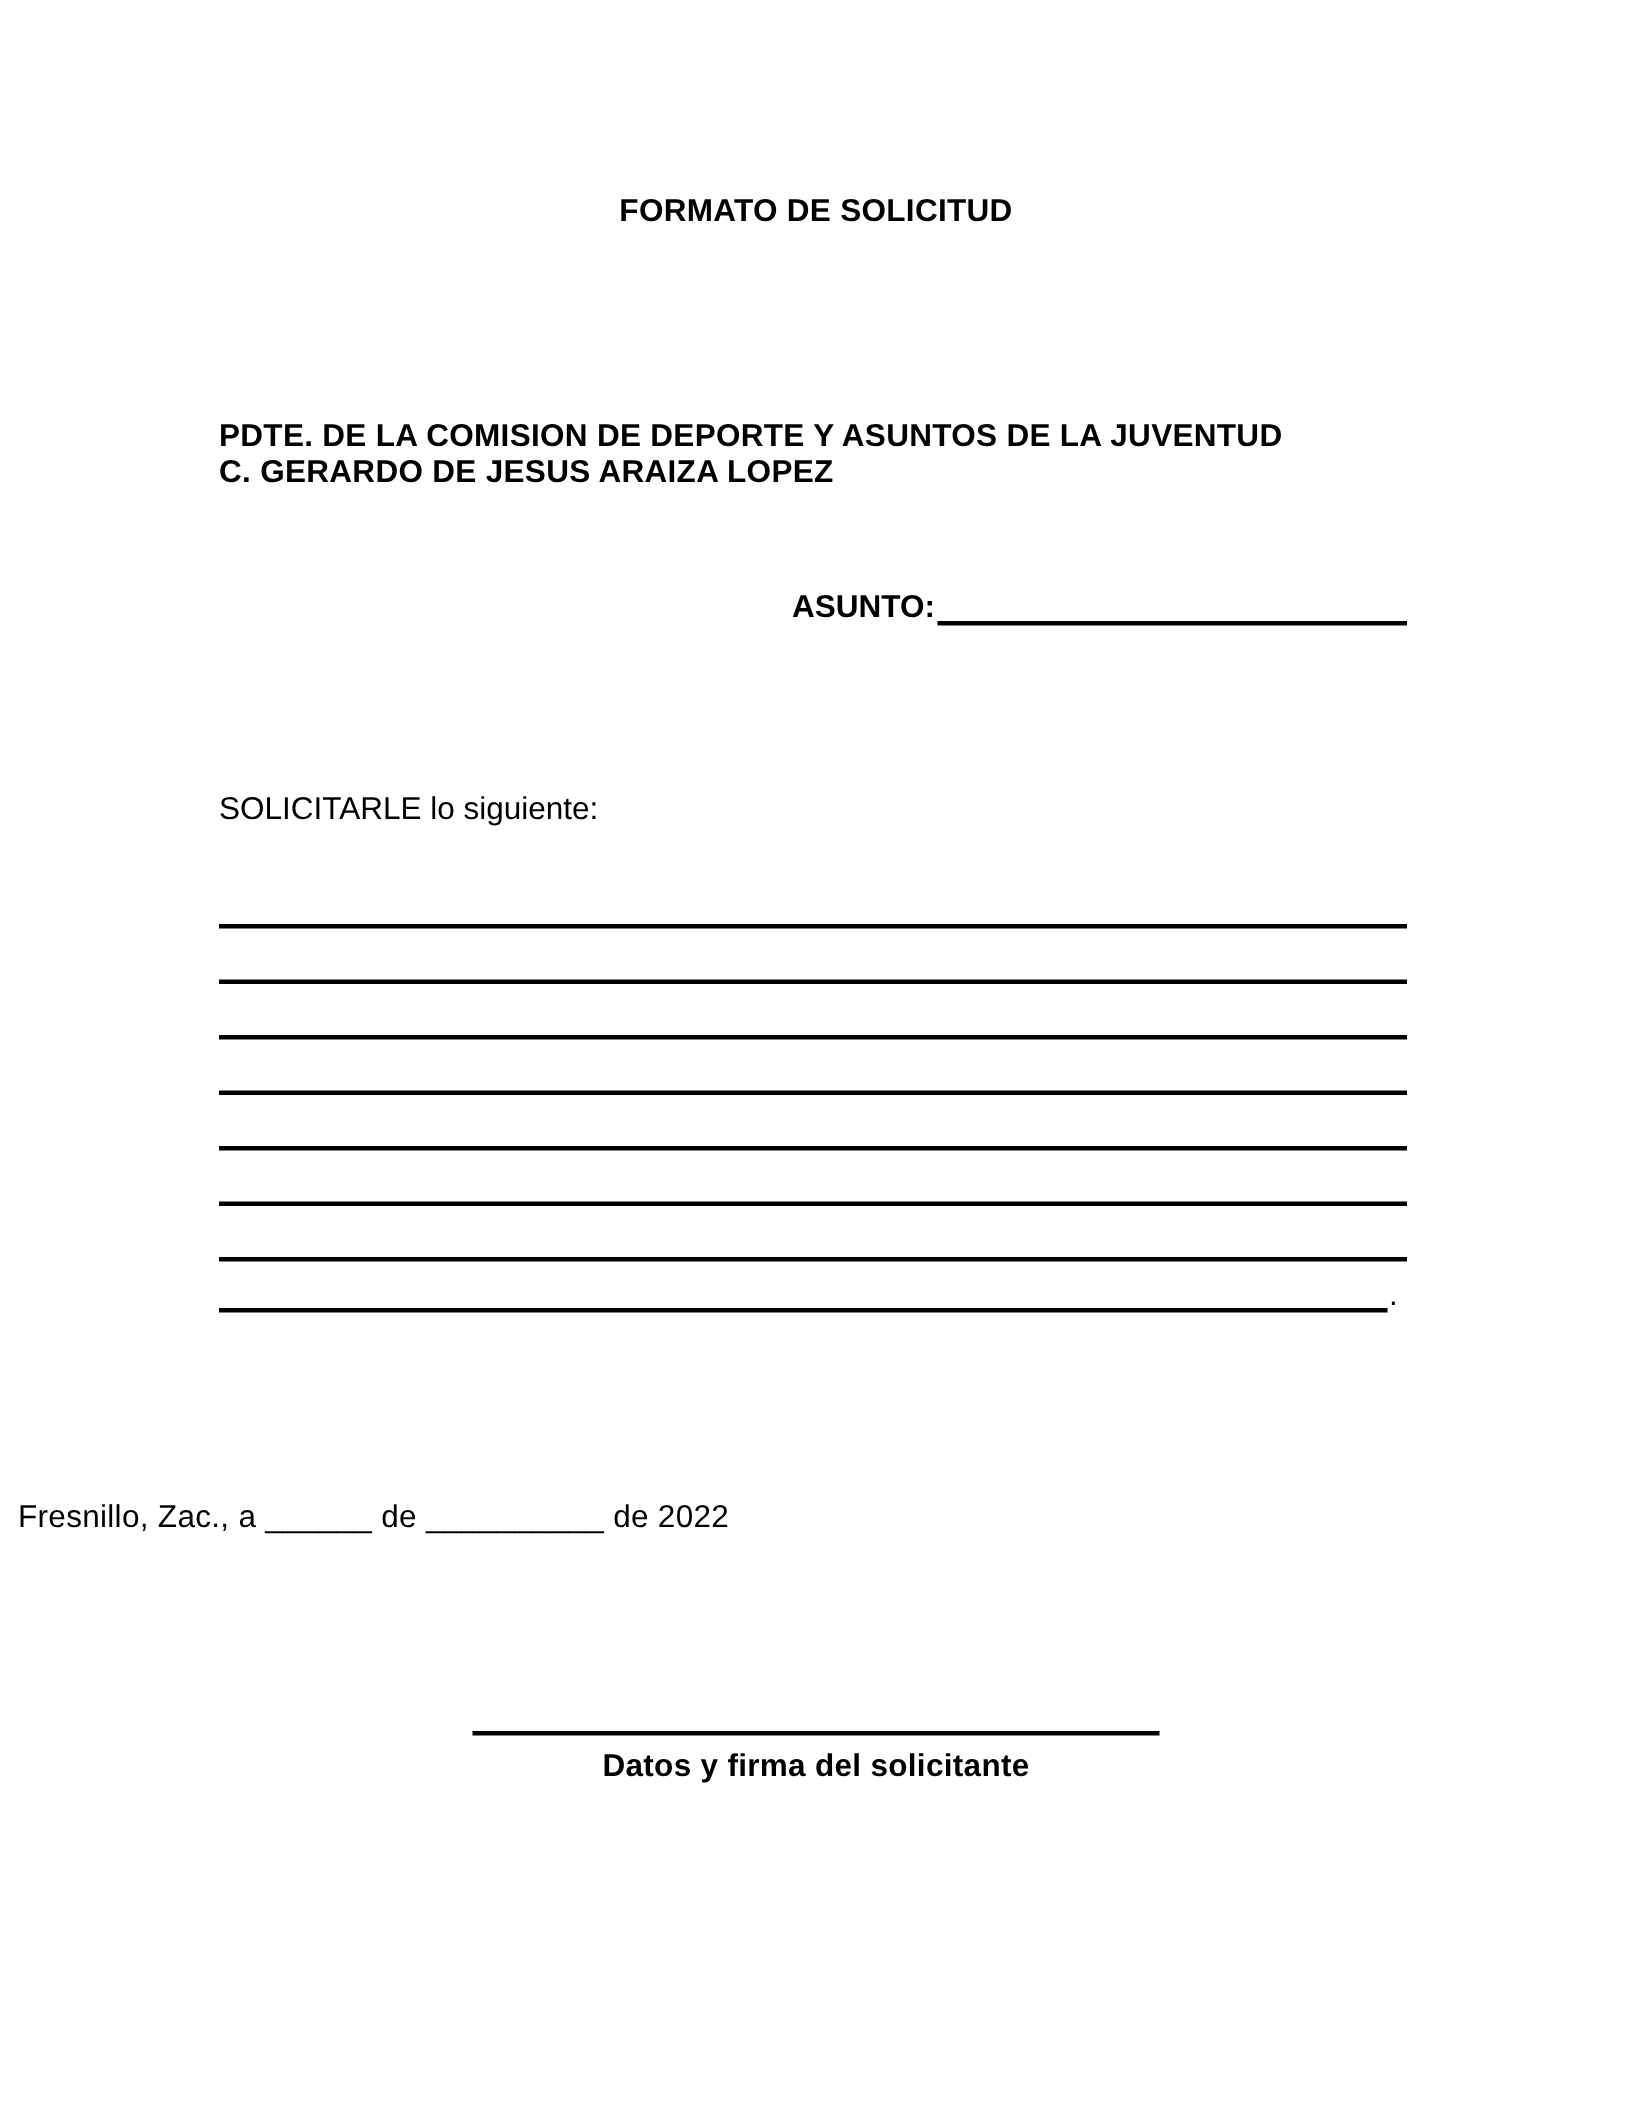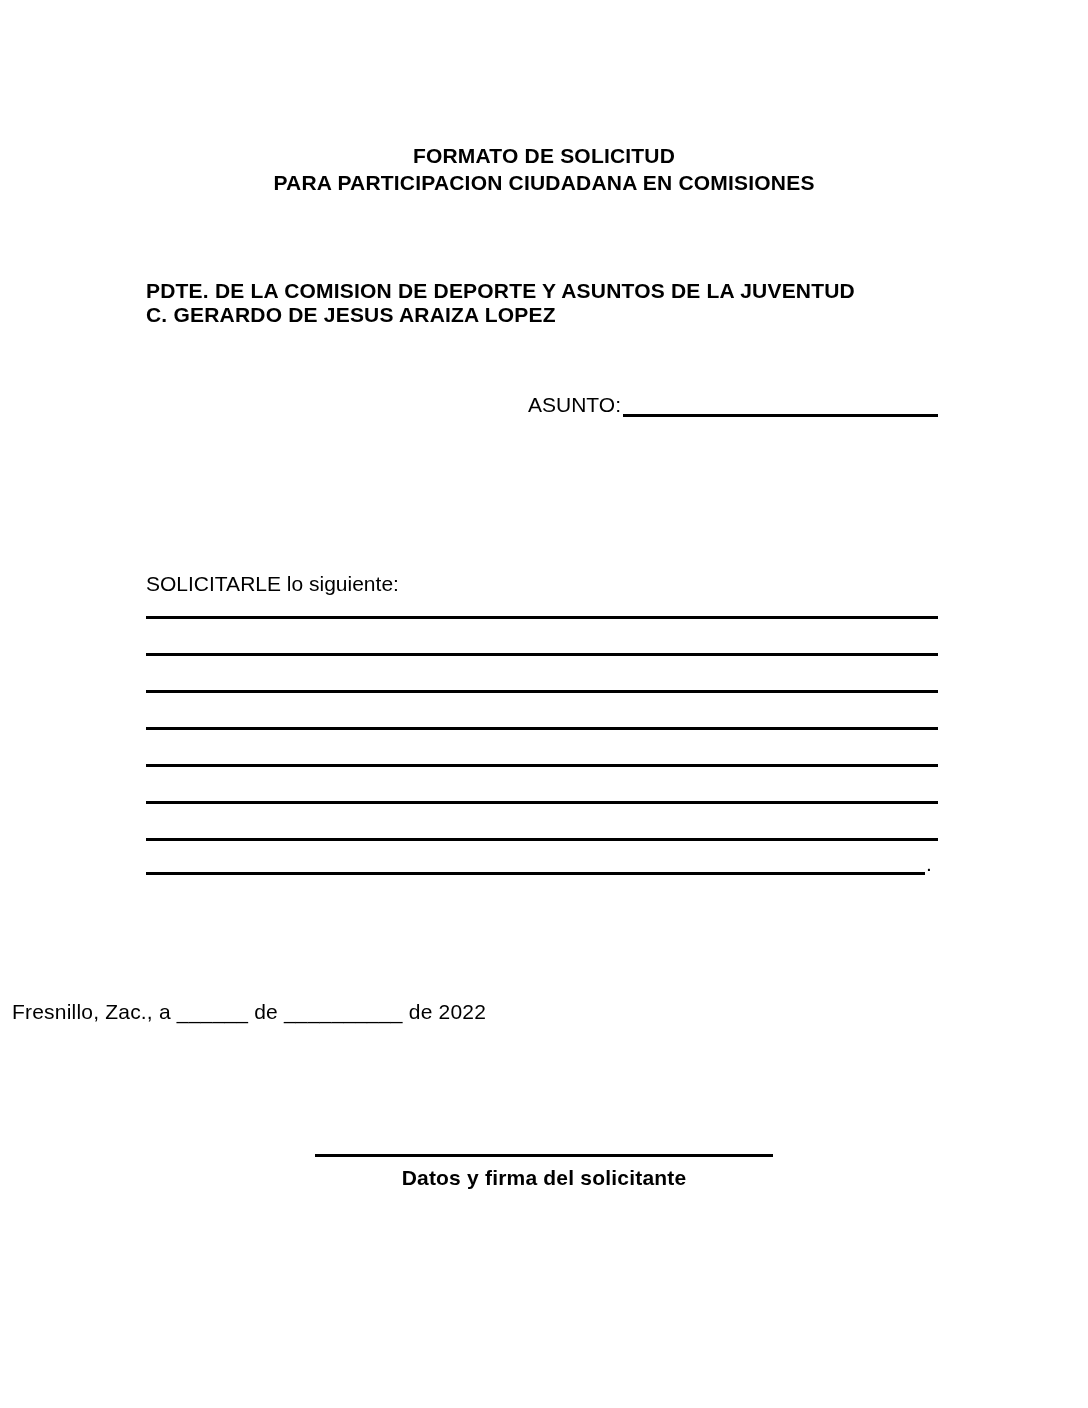--- a/index.html
+++ b/index.html
@@ -21,21 +21,20 @@
   
   .doc-title {
     position: absolute;
     top: 127px;
     left: 0;
     width: 100%;
     text-align: center;
     font-weight: bold;
     line-height: 27px;
     letter-spacing: 0.2px;
-    margin-top: 15px;
   }
 
   
   .addressee {
     position: absolute;
     top: 279px;
     left: 146px;
     right: 146px;
     font-weight: bold;
     line-height: 24px;
@@ -45,21 +44,21 @@
 
   
   .subject-row {
     position: absolute;
     top: 393px;
     left: 528px;
     right: 150px;
     height: 24px;
     display: flex;
     align-items: stretch;
-    font-weight: normal;
+    font-weight: bold;
     line-height: 24px;
     text-align: right;
   }
   .subject-line {
     flex: 1;
     border-bottom: 3px solid #000;
     margin-left: 2px;
   }
 
   
@@ -77,21 +76,20 @@
     overflow: hidden;
   }
   .body-line1::after {
     content: "";
     display: inline-block;
     width: 100%;
     height: 0;
   }
   .body-line2 {
     text-align: left;
-    margin-top: 44px;
   }
 
   
   .answer-lines {
     position: absolute;
     top: 582px;
     left: 146px;
     width: 792px;
   }
   .answer-line {
@@ -144,21 +142,20 @@
     letter-spacing: 0.2px;
   }
 </style>
 </head>
 <body>
 
 <div class="page">
 
   <div class="doc-title">
     <div>FORMATO DE SOLICITUD</div>
-    <div>PARA PARTICIPACION CIUDADANA EN COMISIONES</div>
   </div>
 
   <div class="addressee">
     <div>PDTE. DE LA COMISION DE DEPORTE Y ASUNTOS DE LA JUVENTUD</div>
     <div>C. GERARDO DE JESUS ARAIZA LOPEZ</div>
   </div>
 
   <div class="subject-row">
     <span>ASUNTO:</span>
     <div class="subject-line"></div>

